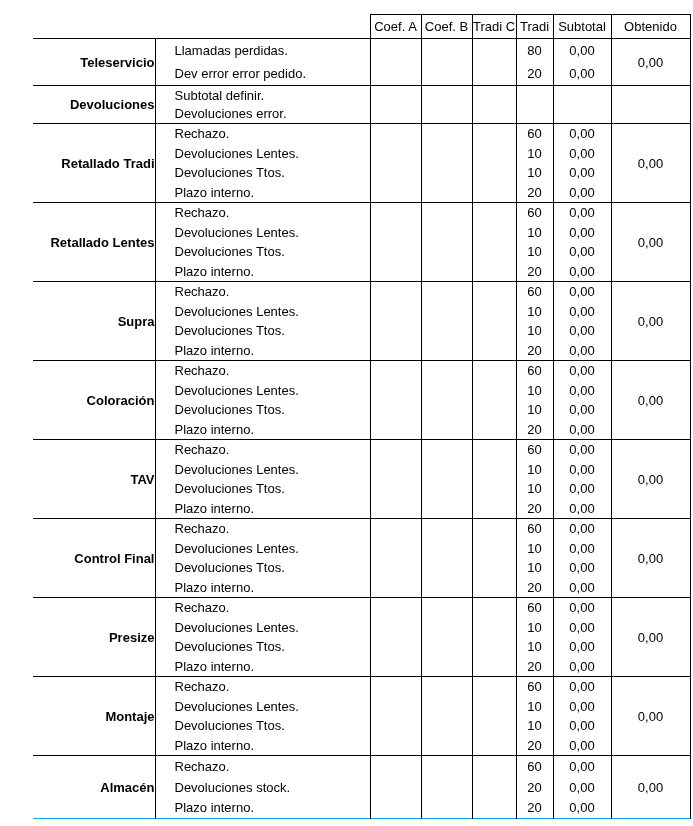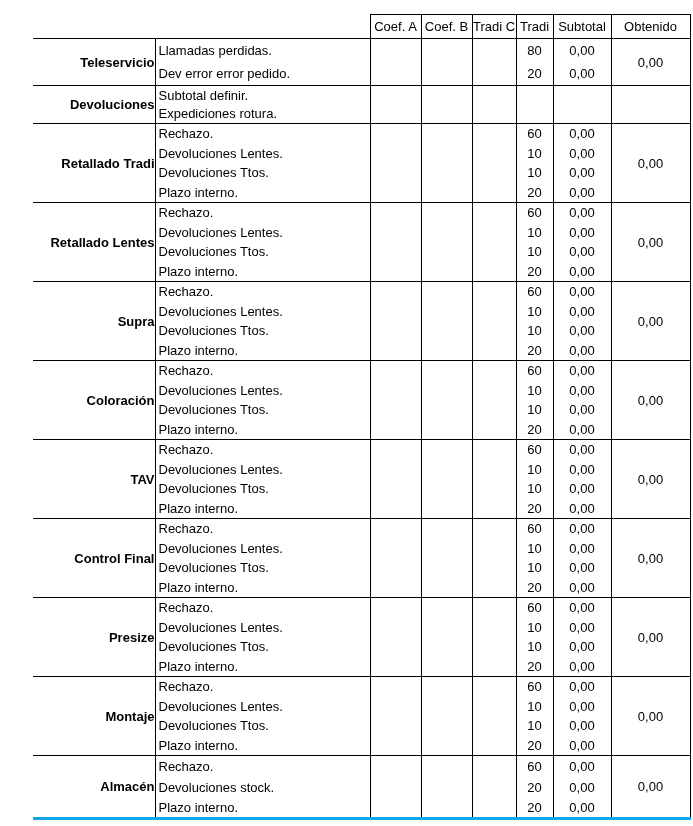--- a/index.html
+++ b/index.html
@@ -10,21 +10,21 @@
     height: 826px;
     font-family: "Liberation Sans", "DejaVu Sans", sans-serif;
     color: #000000;
     font-size: 13px;
   }
   table.scorecard {
     border-collapse: collapse;
     table-layout: fixed;
     width: 657px;
     margin: 14px 0 0 33px;
-    border-bottom: 3px solid #0ea5e9;
+    border-bottom: 1px solid #0ea5e9;
   }
   col.c-name     { width: 122px; }
   col.c-desc     { width: 215px; }
   col.c-coefa    { width: 51px; }
   col.c-coefb    { width: 51px; }
   col.c-coefc    { width: 44px; }
   col.c-peso     { width: 37px; }
   col.c-subtotal { width: 58px; }
   col.c-obtenido { width: 79px; }
 
@@ -53,21 +53,21 @@
     overflow: hidden;
     white-space: nowrap;
   }
   tbody td.name-cell {
     border-left: none;
     text-align: right;
     font-weight: bold;
   }
   tbody td.desc-cell {
     text-align: left;
-    padding-left: 3px;
+    padding-left: 19px;
   }
   tbody td.coef-cell, tbody td.num-cell {
     text-align: center;
   }
   tbody tr.section-start td { border-top: 1px solid #000; }
 </style>
 </head>
 <body>
 
 <table class="scorecard">
@@ -115,21 +115,21 @@
         <td class="name-cell" rowspan="2">Devoluciones</td>
         <td class="desc-cell">Subtotal definir.</td>
         <td class="coef-cell"></td>
         <td class="coef-cell"></td>
         <td class="coef-cell"></td>
         <td class="num-cell"></td>
         <td class="num-cell"></td>
         <td class="num-cell" rowspan="2"></td>
       </tr>
       <tr>
-        <td class="desc-cell">Expediciones rotura.</td>
+        <td class="desc-cell">Devoluciones error.</td>
         <td class="coef-cell"></td>
         <td class="coef-cell"></td>
         <td class="coef-cell"></td>
         <td class="num-cell"></td>
         <td class="num-cell"></td>
       </tr>
       <tr class="section-start">
         <td class="name-cell" rowspan="4">Retallado Tradi</td>
         <td class="desc-cell">Rechazo.</td>
         <td class="coef-cell"></td>

